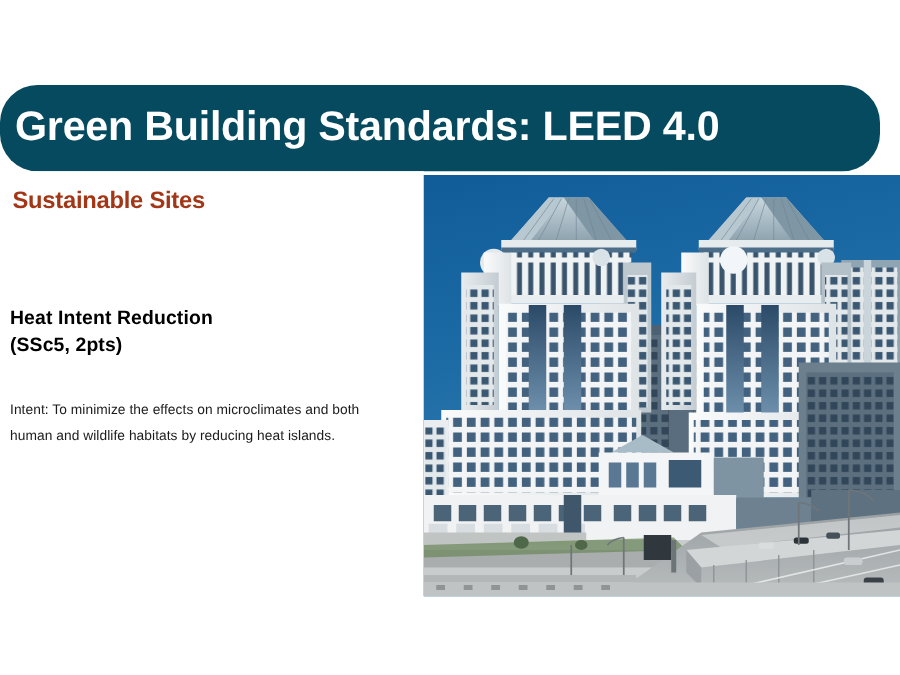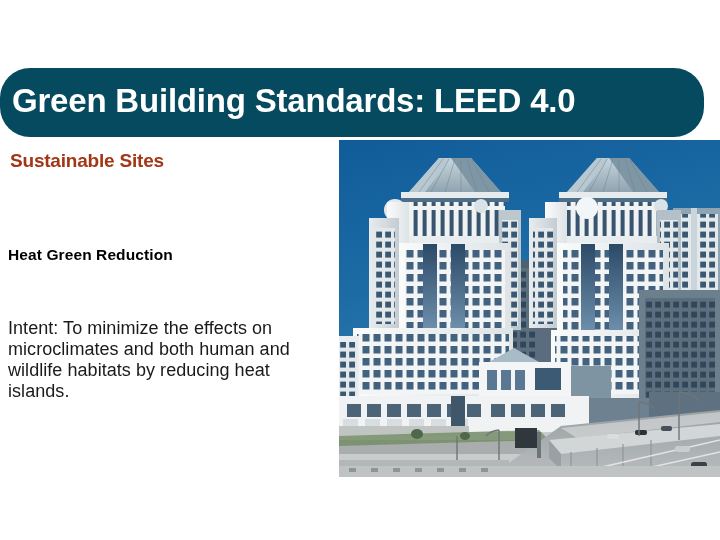--- a/index.html
+++ b/index.html
@@ -76,21 +76,21 @@
   }
   .credit-heading .line2 {
     display: block;
   }
   .intent-text {
     position: absolute;
     left: 8px;
     top: 181px;
     width: 290px;
     color: #1a1a1a;
-    font-size: 18px;
+    font-size: 11px;
     font-weight: normal;
     line-height: 21px;
     letter-spacing: 0.05px;
   }
 
   
   .photo {
     position: absolute;
     left: 339px;
     top: 140px;
@@ -112,21 +112,22 @@
 
   <div class="title-band">
     <div class="title-text">Green Building Standards: LEED 4.0</div>
   </div>
 
   <div class="left-col">
 
     <div class="subtitle">Sustainable Sites</div>
 
     <div class="credit-heading">
-      <span>Heat Green Reduction</span>
+      <span>Heat Intent Reduction</span>
+      <span class="line2">(SSc5, 2pts)</span>
     </div>
 
     <div class="intent-text">Intent: To minimize the effects on microclimates and both human and wildlife habitats by reducing heat islands.</div>
 
   </div>
 
   <div class="photo">
     <svg viewBox="0 0 381 337" preserveAspectRatio="none">
       <defs>
         <linearGradient id="skyGrad" x1="0" y1="0" x2="0.25" y2="1">

